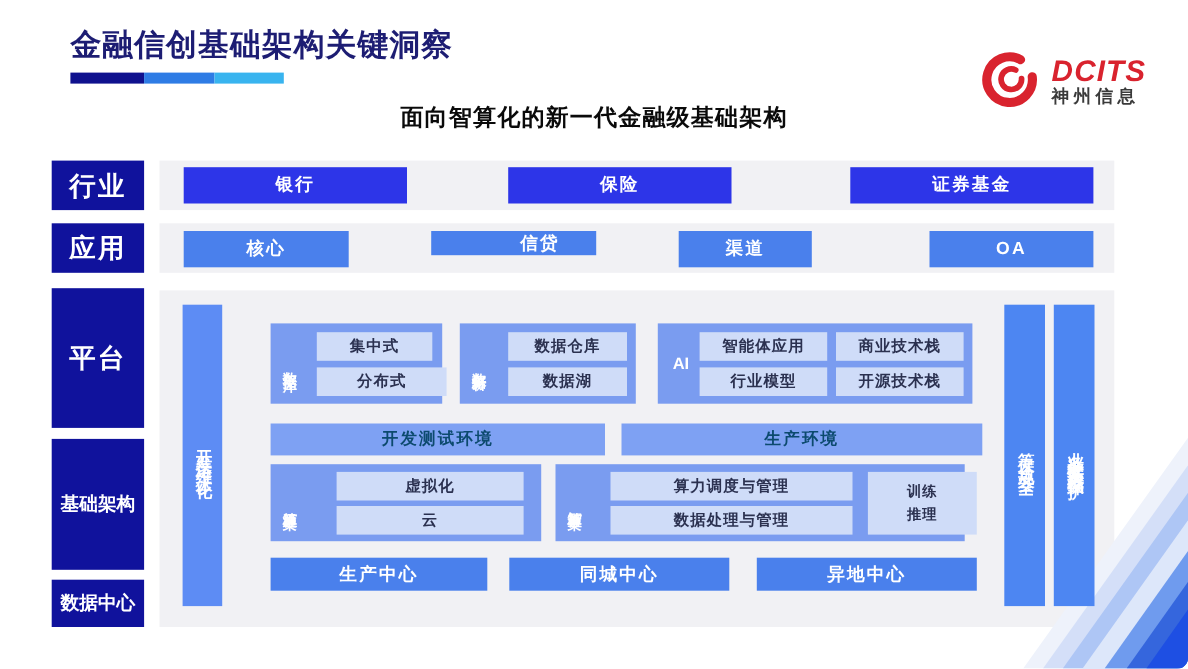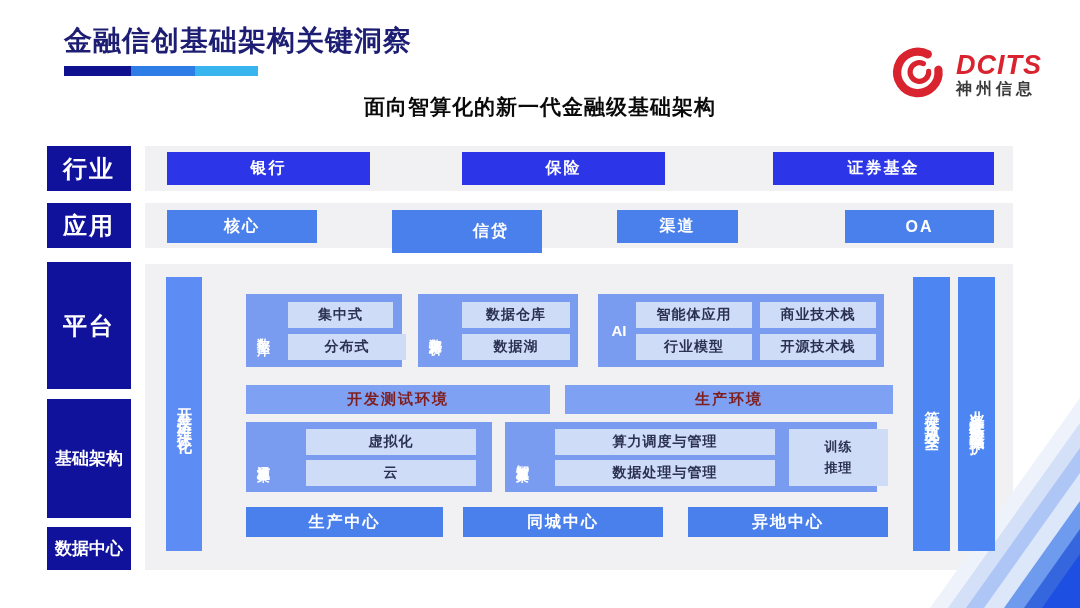--- a/index.html
+++ b/index.html
@@ -1,36 +1,36 @@
 <!DOCTYPE html>
 <html><head>
 <meta charset="utf-8">
 <style>
   html,body{margin:0;padding:0;background:#fff;}
   .page{position:relative;width:1080px;height:608px;background:#ffffff;overflow:hidden;
-        font-family:"Liberation Sans","DejaVu Sans",sans-serif;}
+        font-family:"Liberation Sans","DejaVu Sans",sans-serif;border-radius:10px;}
   .abs{position:absolute;box-sizing:border-box;}
   .flexc{display:flex;align-items:center;justify-content:center;}
 
   .page-title{font-size:28px;font-weight:bold;color:#1d1d73;letter-spacing:1px;white-space:nowrap;}
   .title-seg{position:absolute;top:66px;height:10px;}
 
   .subtitle{font-size:21px;font-weight:bold;color:#0a0a0a;text-align:center;letter-spacing:1px;}
 
   .logo-wrap{display:flex;align-items:center;gap:8px;}
   .logo-text-brand{font-size:27px;font-weight:900;font-style:italic;color:#d9232e;line-height:1;letter-spacing:1px;}
   .logo-text-cn{font-size:16px;font-weight:bold;color:#3a3a3a;letter-spacing:4px;line-height:1.2;}
 
   .navy-label{background:#10129c;color:#fff;font-weight:bold;font-size:24px;letter-spacing:2px;}
   .strip{background:#f1f1f4;}
   .panel{background:#f1f1f4;}
 
   .btn-strong{background:#2d35e8;color:#fff;font-weight:bold;font-size:16px;letter-spacing:2px;}
   .btn-med{background:#4a80ec;color:#fff;font-weight:bold;font-size:16px;letter-spacing:2px;}
-  .bar-env{background:#7ea1f3;color:#7f1d1d;font-weight:bold;font-size:15px;letter-spacing:2px;}
+  .bar-env{background:#7ea1f3;color:#0c4a6e;font-weight:bold;font-size:15px;letter-spacing:2px;}
   .container-blue{background:#7a9cf0;}
   .inner-box{background:#cfdcf8;color:#2b3150;font-weight:bold;font-size:14px;letter-spacing:1px;}
   .vlabel{writing-mode:vertical-rl;text-orientation:upright;color:#fff;font-weight:bold;
           font-size:13px;letter-spacing:2px;}
   .vbar{color:#fff;font-weight:bold;font-size:15px;writing-mode:vertical-rl;text-orientation:upright;
         letter-spacing:5px;}
   .vbar-devops{background:#5d8cf4;}
   .vbar-right{background:#4d86f2;}
   .side-box{background:#cfdcf8;color:#2b3150;font-weight:bold;font-size:13px;line-height:1.6;
             text-align:center;letter-spacing:1px;}
@@ -65,21 +65,21 @@
 
   <div class="abs strip" style="left:145px;top:146px;width:868px;height:45px;"></div>
   <div class="abs flexc navy-label" style="left:47px;top:146px;width:84px;height:45px;">行业</div>
   <div class="abs flexc btn-strong" style="left:167px;top:152px;width:203px;height:33px;">银行</div>
   <div class="abs flexc btn-strong" style="left:462px;top:152px;width:203px;height:33px;">保险</div>
   <div class="abs flexc btn-strong" style="left:773px;top:152px;width:221px;height:33px;">证券基金</div>
 
   <div class="abs strip" style="left:145px;top:203px;width:868px;height:45px;"></div>
   <div class="abs flexc navy-label" style="left:47px;top:203px;width:84px;height:45px;">应用</div>
   <div class="abs flexc btn-med" style="left:167px;top:210px;width:150px;height:33px;">核心</div>
-  <div class="abs flexc btn-med" style="left:392px;top:210px;width:150px;height:43px;padding-left:48px;">信贷</div>
+  <div class="abs flexc btn-med" style="left:392px;top:210px;width:150px;height:22px;padding-left:48px;">信贷</div>
   <div class="abs flexc btn-med" style="left:617px;top:210px;width:121px;height:33px;">渠道</div>
   <div class="abs flexc btn-med" style="left:845px;top:210px;width:149px;height:33px;">OA</div>
 
   <div class="abs flexc navy-label" style="left:47px;top:262px;width:84px;height:127px;">平台</div>
   <div class="abs flexc navy-label" style="left:47px;top:399px;width:84px;height:119px;font-size:17px;letter-spacing:0;">基础架构</div>
   <div class="abs flexc navy-label" style="left:47px;top:527px;width:84px;height:43px;font-size:17px;letter-spacing:0;">数据中心</div>
 
   <div class="abs panel" style="left:145px;top:264px;width:868px;height:306px;"></div>
 
   <div class="abs flexc vbar vbar-devops" style="left:166px;top:277px;width:36px;height:274px;">开发运维一体化</div>

